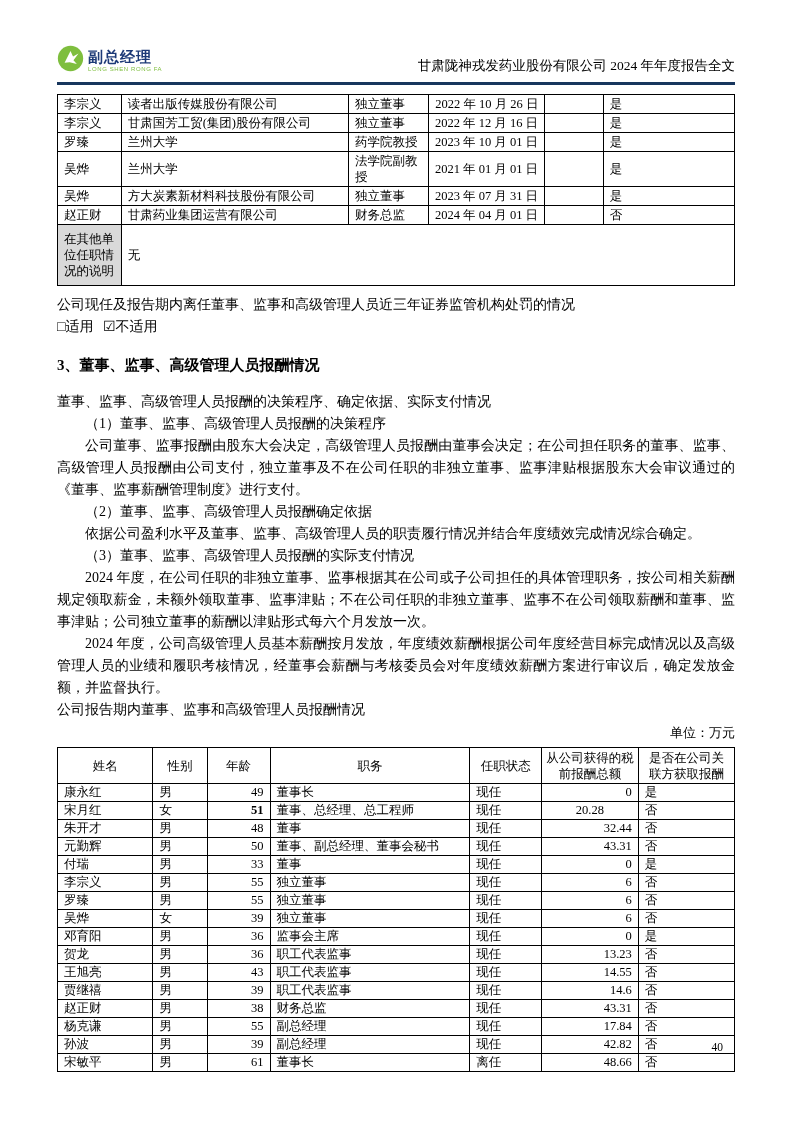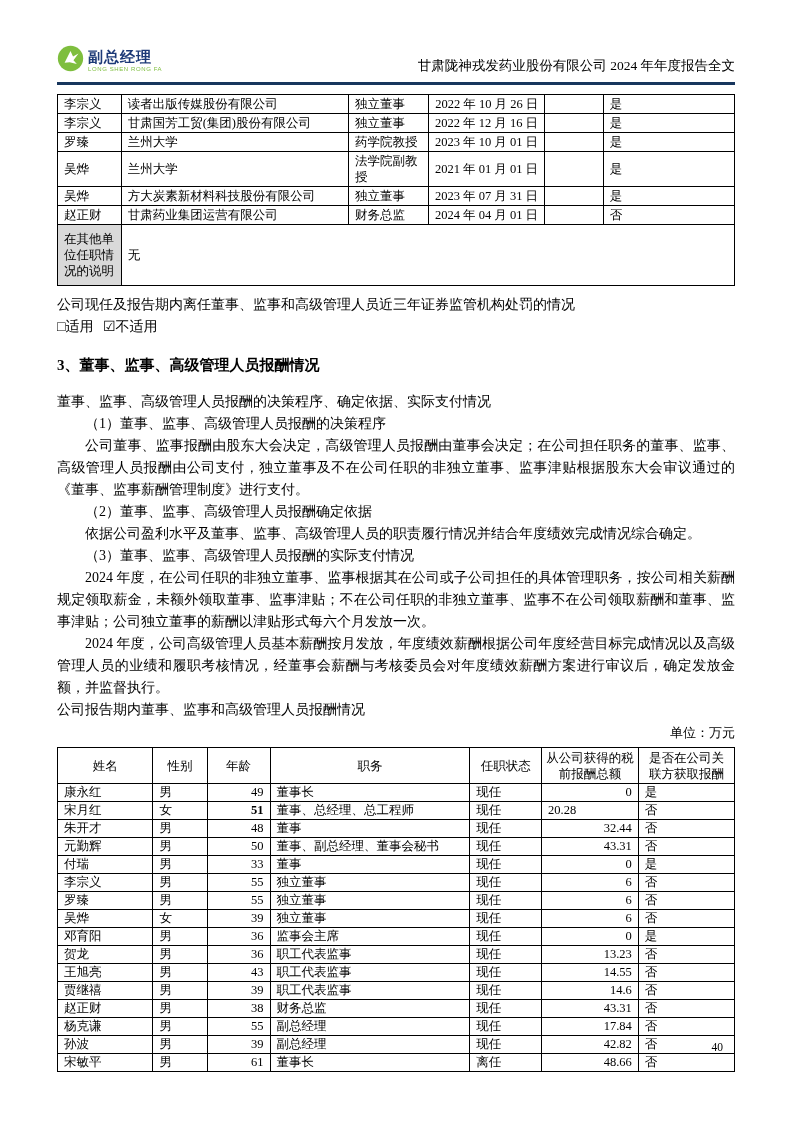--- a/index.html
+++ b/index.html
@@ -72,21 +72,21 @@
         <col style="width:11.8%">
       <col style="width:17.2%">
         <col style="width:8.6%">
         <col style="width:19.4%">
     </colgroup>
     <tbody>
         <tr>
           <td style="text-align: left;">李宗义</td>
           <td style="text-align: left;">读者出版传媒股份有限公司</td>
           <td style="text-align: left;">独立董事</td>
-          <td style="text-align: center;">2022 年 10 月 26 日</td>
+          <td style="text-align: right;">2022 年 10 月 26 日</td>
           <td style="text-align: left;"></td>
           <td style="text-align: left;">是</td>
         </tr>
         <tr>
           <td style="text-align: left;">李宗义</td>
           <td style="text-align: left;">甘肃国芳工贸(集团)股份有限公司</td>
           <td style="text-align: left;">独立董事</td>
           <td style="text-align: left;">2022 年 12 月 16 日</td>
           <td style="text-align: left;"></td>
           <td style="text-align: left;">是</td>
@@ -182,21 +182,21 @@
           <td style="text-align: left;">现任</td>
           <td style="text-align: right;">0</td>
           <td style="text-align: left;">是</td>
         </tr>
         <tr>
           <td style="text-align: left;">宋月红</td>
           <td style="text-align: left;">女</td>
           <td style="text-align: right; font-weight: bold;">51</td>
           <td style="text-align: left;">董事、总经理、总工程师</td>
           <td style="text-align: left;">现任</td>
-          <td style="text-align: left;">20.28</td>
+          <td style="text-align: center;">20.28</td>
           <td style="text-align: left;">否</td>
         </tr>
         <tr>
           <td style="text-align: left;">朱开才</td>
           <td style="text-align: left;">男</td>
           <td style="text-align: right;">48</td>
           <td style="text-align: left;">董事</td>
           <td style="text-align: left;">现任</td>
           <td style="text-align: right;">32.44</td>
           <td style="text-align: left;">否</td>

